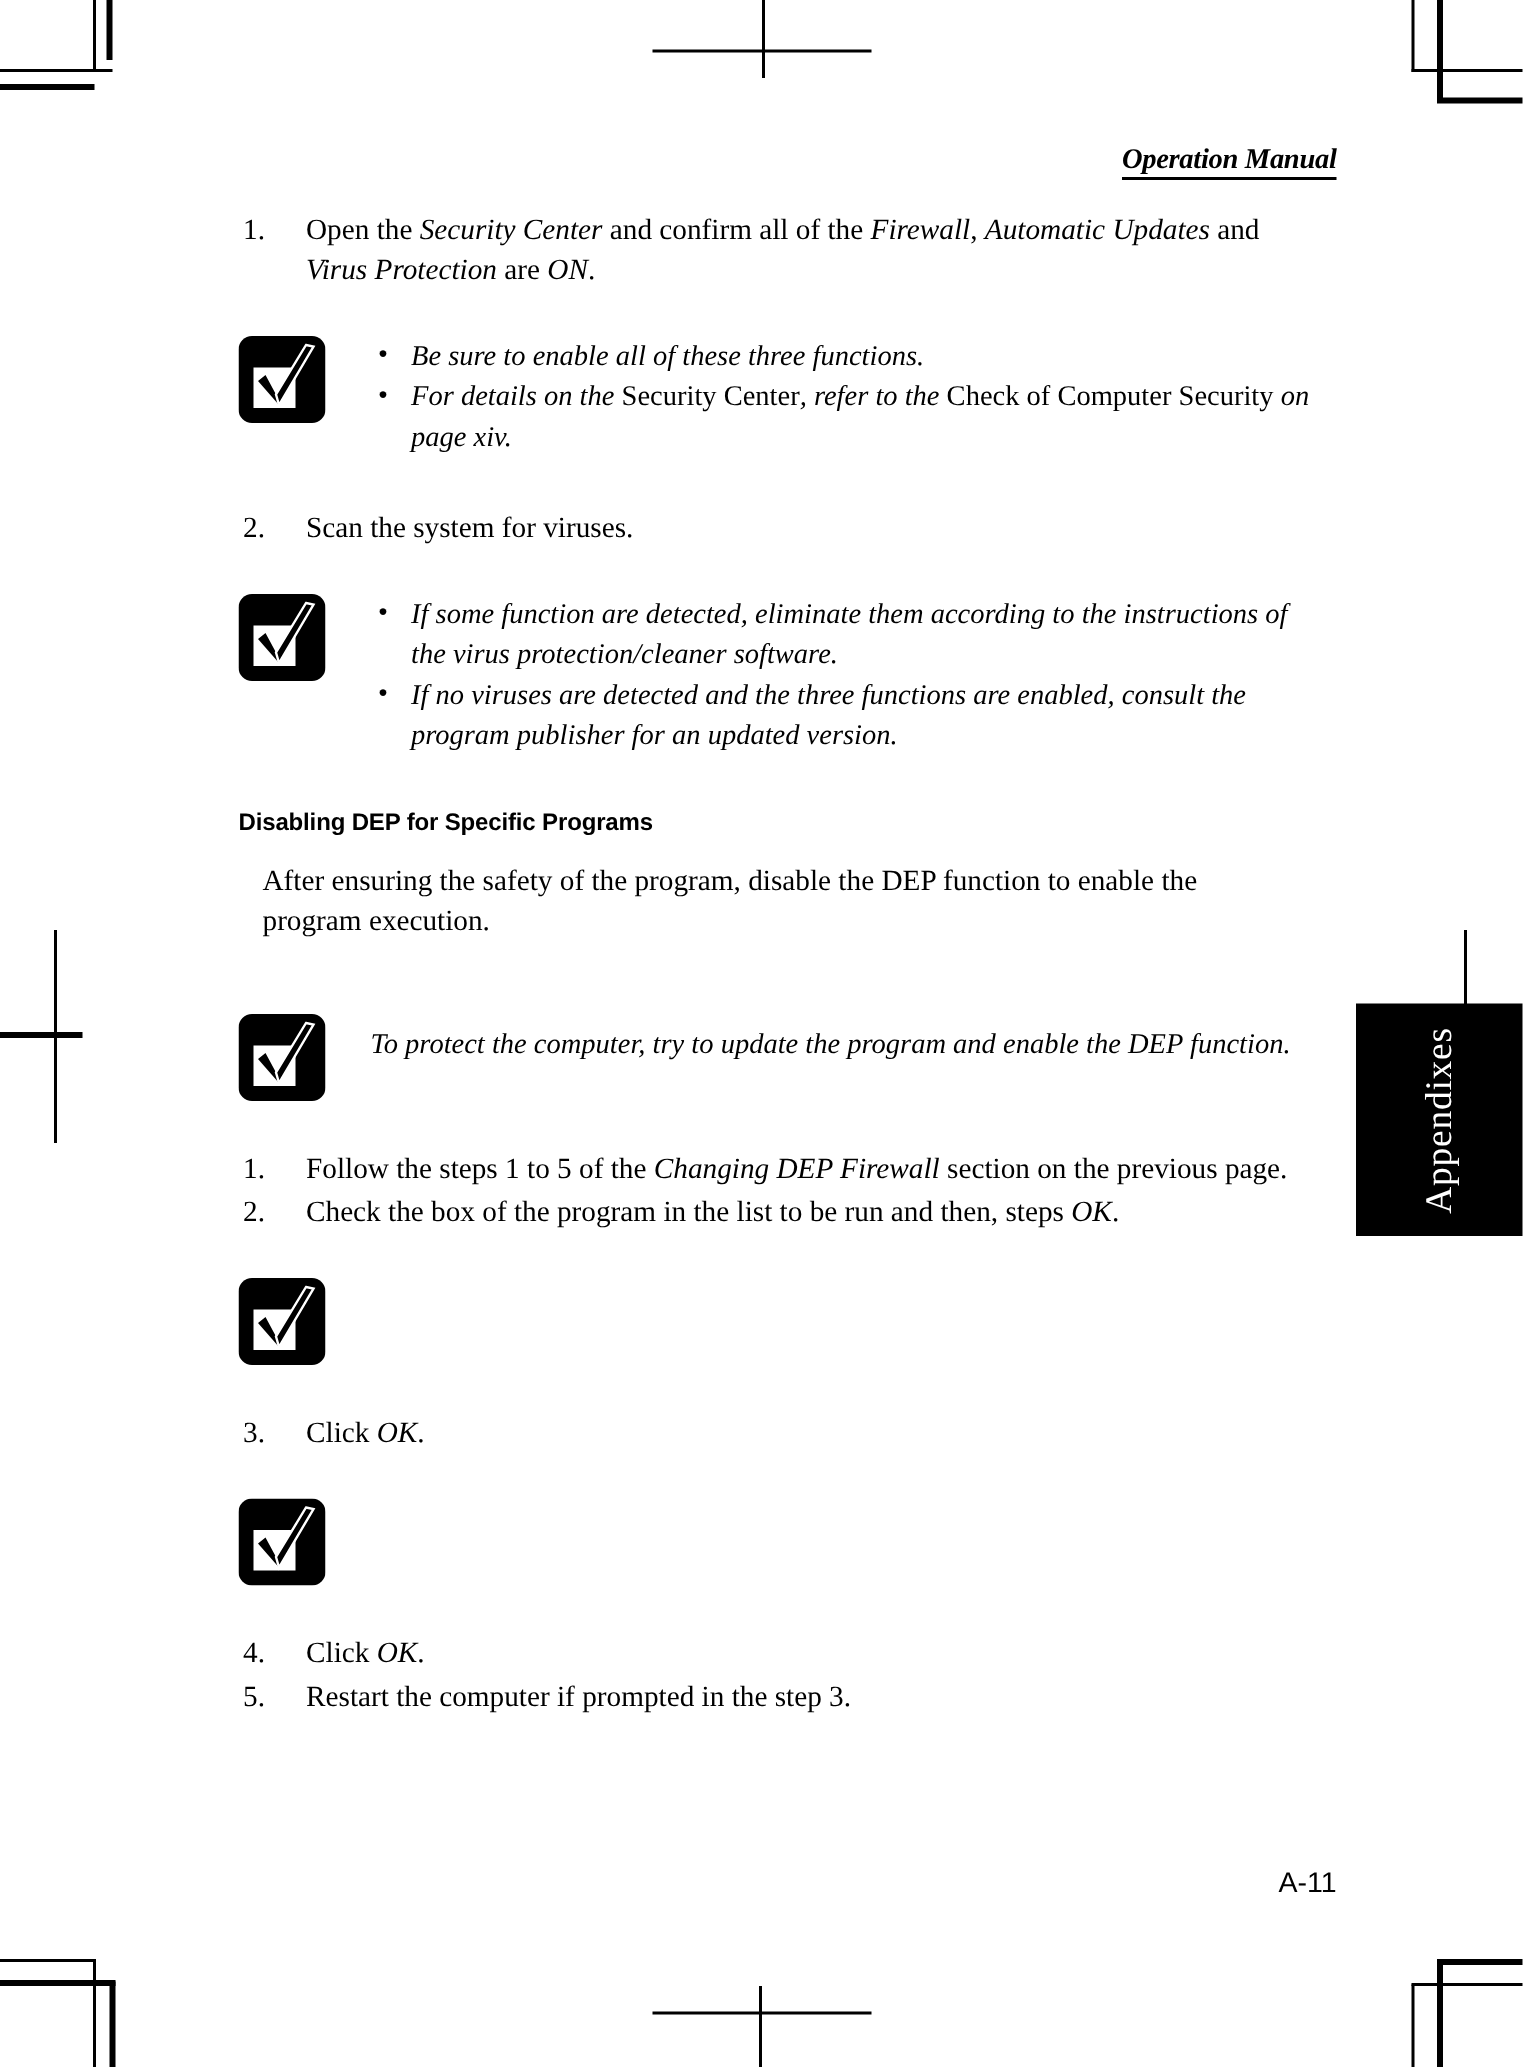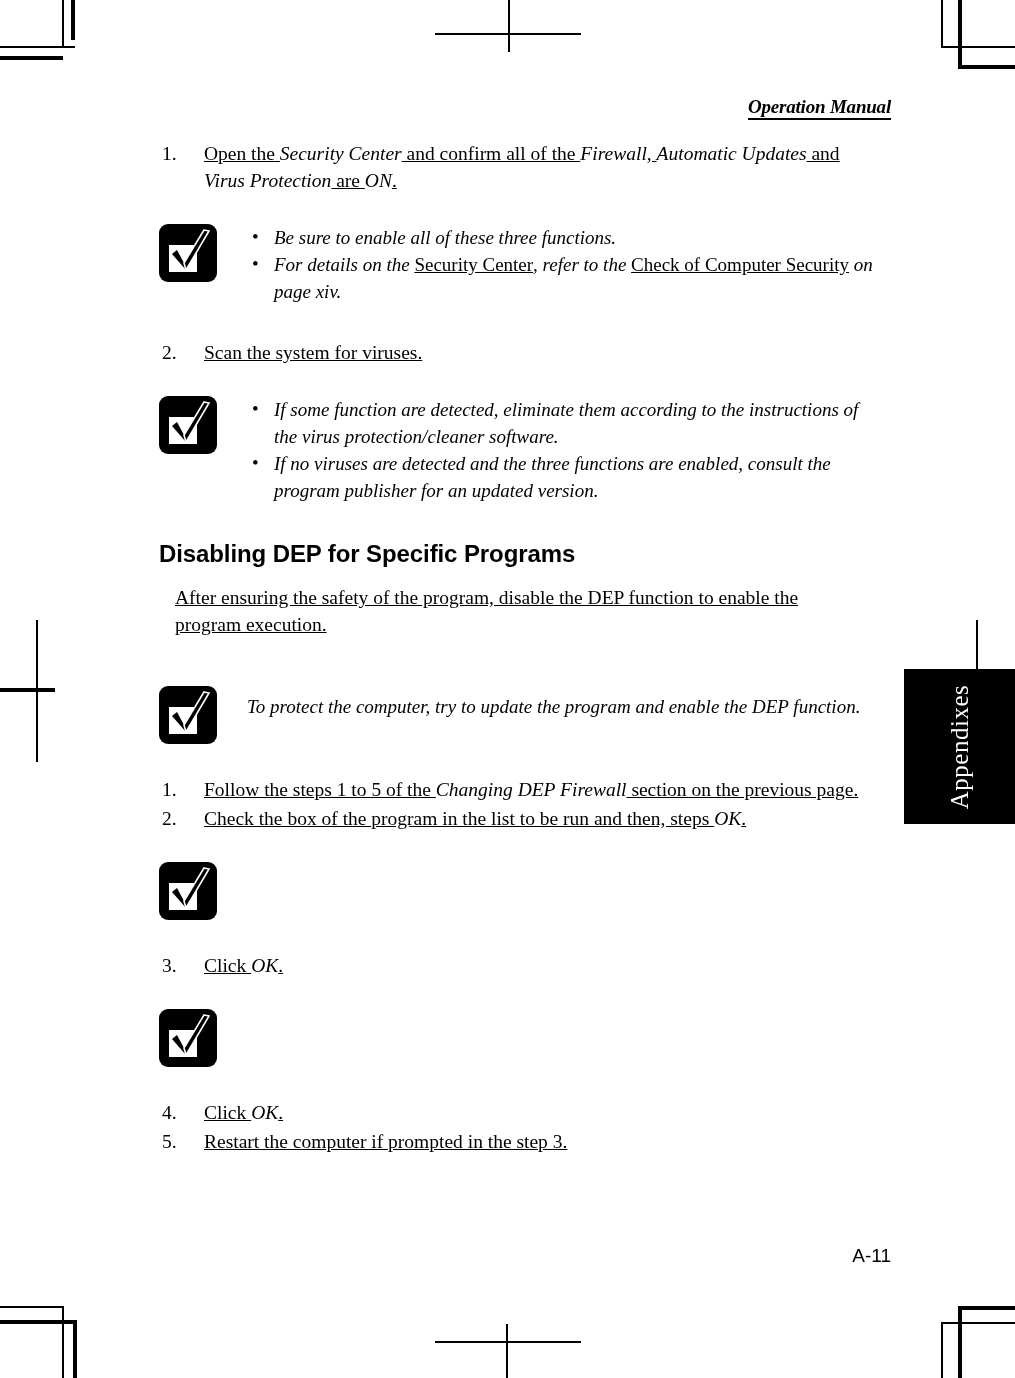--- a/index.html
+++ b/index.html
@@ -135,26 +135,26 @@
     margin: 0;
   }
   ul.note-list li .bul {
     position: absolute;
     left: -22px;
     top: -1px;
     font-size: 19px;
     font-style: normal;
   }
 
-  .roman { font-style: normal; text-decoration: underline; }
+  .roman { font-style: normal; }
   .ital  { font-style: italic; }
 
   h2.section-title {
     font-family: "Liberation Sans", "DejaVu Sans", sans-serif;
-    font-size: 24px;
+    font-size: 16px;
     font-weight: bold;
     margin: 0 0 6px 0;
     letter-spacing: -0.1px;
   }
   p.body-para {
     font-size: 19.5px;
     line-height: 27px;
     margin: 16px;
   }
 

